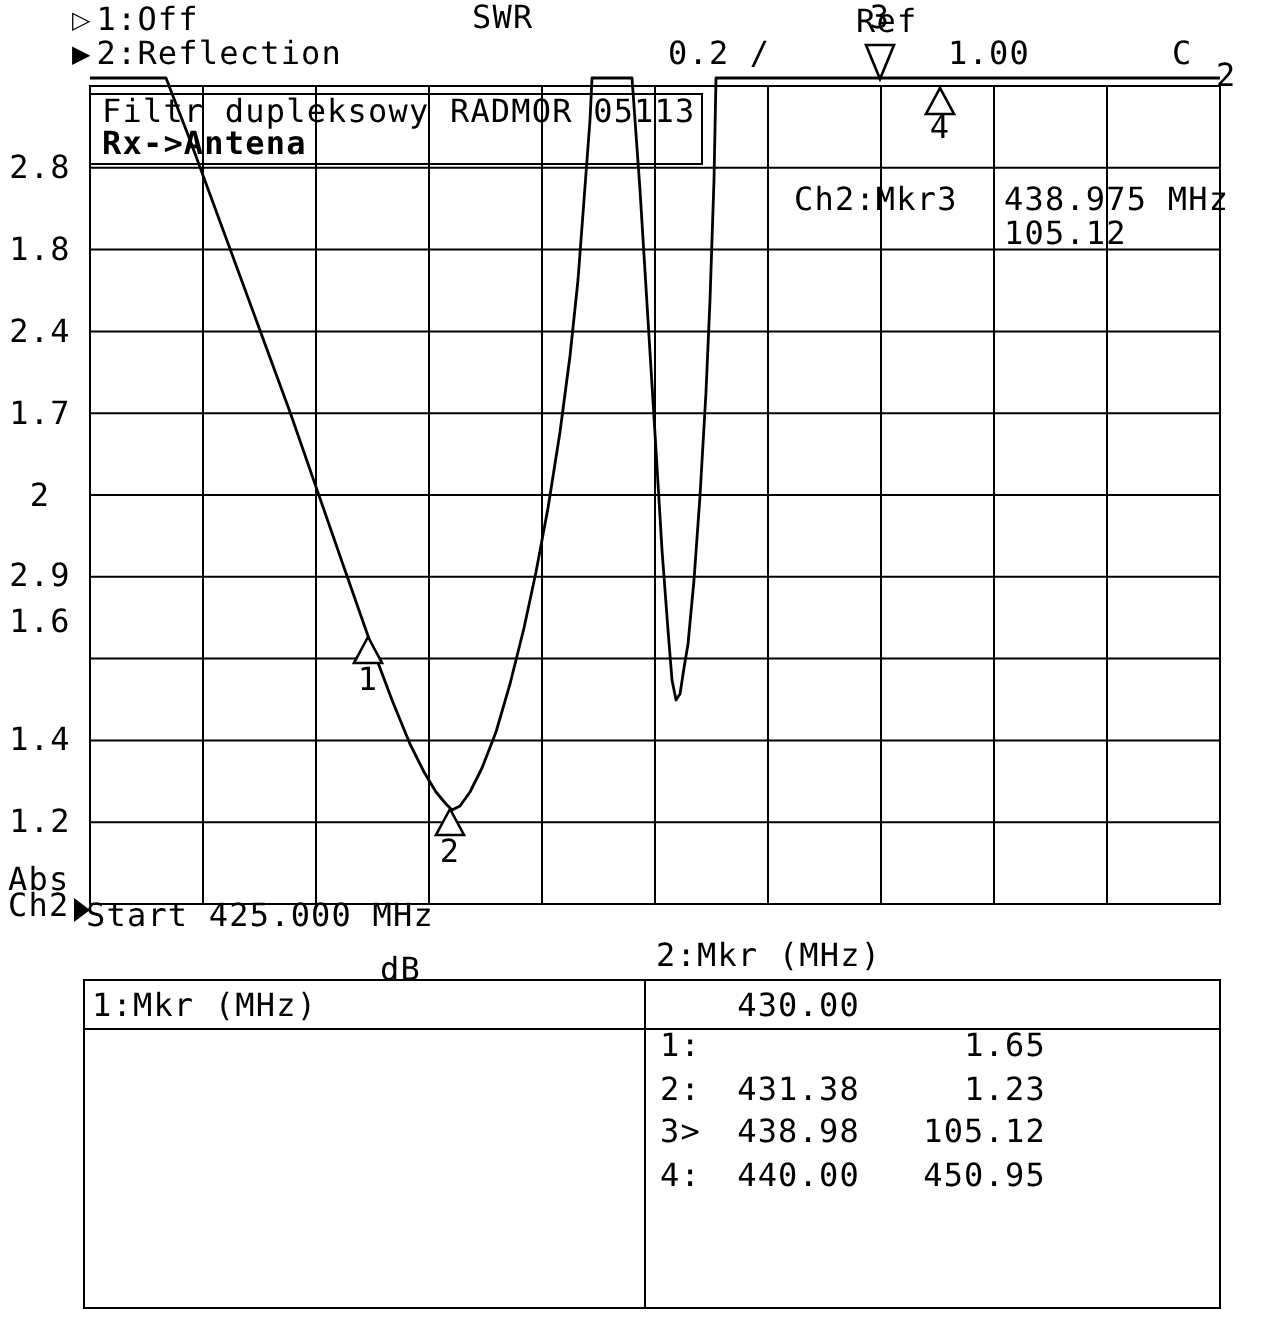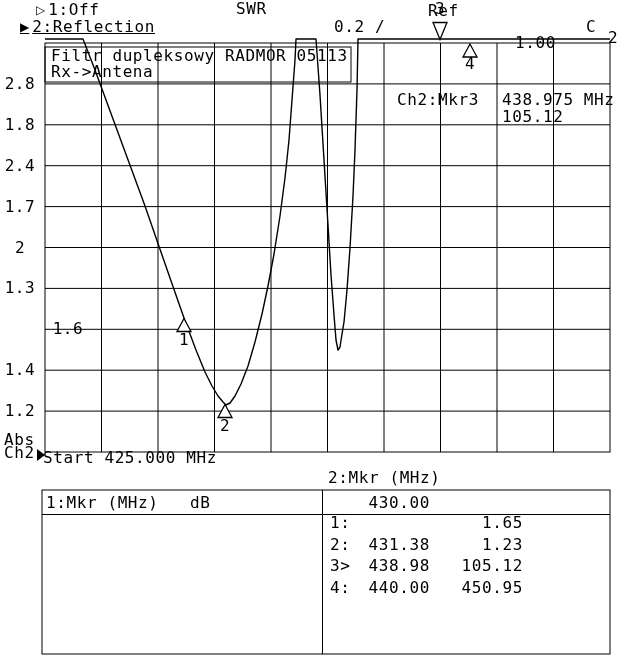--- a/index.html
+++ b/index.html
@@ -40,56 +40,56 @@
     <path d="M37,449 L45,455 L37,461 Z" fill="#000"></path>
 
     <g stroke="#000" stroke-width="1" fill="none">
       <rect x="42" y="490" width="568" height="164"></rect>
       <path d="M42,514.5H610"></path>
       <path d="M322.5,490V654"></path>
     </g>
   </svg>
 
   <div class="t" style="left:36px;top:2px;"><span class="tri">▷</span><span>1:Off</span></div>
-  <div class="t" style="left:20px;top:19px;text-decoration:underline;"><span class="tri">▶</span><span>2:Reflection</span></div>
+  <div class="t" style="left:36px;top:19px;"><span class="tri">▶</span><span>2:Reflection</span></div>
   <div class="t" style="left:236px;top:1px;text-align:right;">SWR</div>
   <div class="t" style="left:334px;top:19px;">0.2 /</div>
   <div class="t" style="left:428px;top:3px;">Ref</div>
-  <div class="t" style="left:515px;top:19px;margin-top:16px;">1.00</div>
+  <div class="t" style="left:474px;top:19px;">1.00</div>
   <div class="t" style="left:586px;top:19px;">C</div>
   <div class="t" style="left:608px;top:30px;">2</div>
 
   <div class="t mlab" style="left:433px;top:1px;">3</div>
   <div class="t mlab" style="left:463px;top:56px;">4</div>
   <div class="t mlab" style="left:177px;top:332px;">1</div>
   <div class="t mlab" style="left:218px;top:418px;">2</div>
 
   <div class="t" style="left:51px;top:48px;">Filtr dupleksowy RADMOR 05113</div>
-  <div class="t" style="left:51px;top:64px;">Rx-&gt;Antena</div>
+  <div class="t" style="left:51px;top:64px;font-weight:bold;">Rx-&gt;Antena</div>
   <div class="t" style="left:397px;top:92px;">Ch2:Mkr3</div>
   <div class="t" style="left:502px;top:92px;">438.975 MHz</div>
   <div class="t" style="left:502px;top:109px;">105.12</div>
 
   <div class="t ylab" style="left:0;top:76px;">2.8</div>
   <div class="t ylab" style="left:0;top:117px;">1.8</div>
   <div class="t ylab" style="left:0;top:158px;">2.4</div>
   <div class="t ylab" style="left:0;top:199px;">1.7</div>
   <div class="t ylab" style="left:0;top:240px;">2</div>
-  <div class="t ylab" style="left:0;top:280px;">1.3</div>
-  <div class="t ylab" style="left:0;top:321px;padding-left:48px;">1.6</div>
+  <div class="t ylab" style="left:0;top:280px;">2.9</div>
+  <div class="t ylab" style="left:0;top:303px;">1.6</div>
   <div class="t ylab" style="left:0;top:362px;">1.4</div>
   <div class="t ylab" style="left:0;top:403px;">1.2</div>
 
   <div class="t" style="left:4px;top:432px;">Abs</div>
   <div class="t" style="left:4px;top:445px;">Ch2</div>
 
   <div class="t" style="left:43px;top:450px;">Start 425.000 MHz</div>
 
   <div class="t" style="left:46px;top:495px;">1:Mkr (MHz)</div>
-  <div class="t" style="left:190px;top:495px;">dB</div>
+  <div class="t" style="left:190px;top:477px;">dB</div>
   <div class="t" style="left:328px;top:470px;text-align:center;">2:Mkr (MHz)</div>
 
   <div class="t" style="left:330px;top:515px;">1:</div>
   <div class="t ralign" style="left:340px;top:495px;width:90px;">430.00</div>
   <div class="t ralign" style="left:432px;top:515px;width:91px;">1.65</div>
 
   <div class="t" style="left:330px;top:537px;">2:</div>
   <div class="t ralign" style="left:340px;top:537px;width:90px;">431.38</div>
   <div class="t ralign" style="left:432px;top:537px;width:91px;">1.23</div>
 

